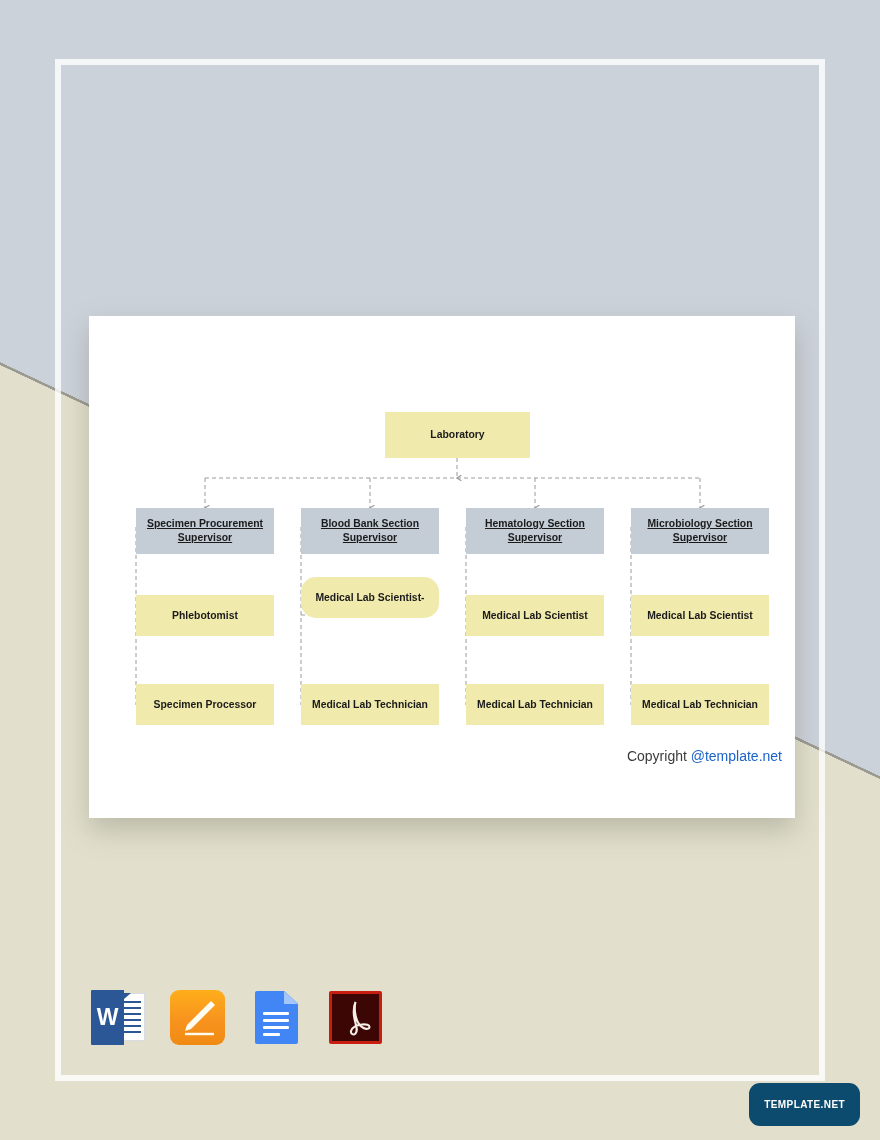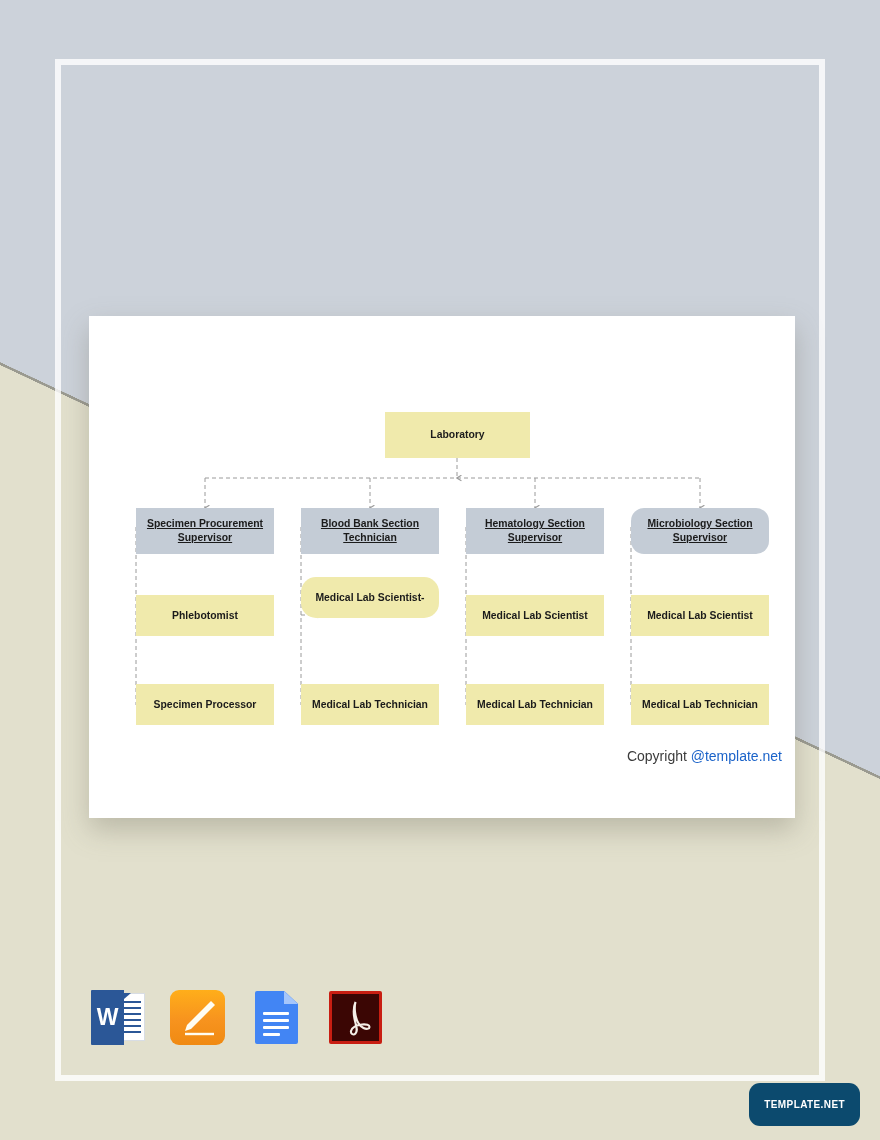--- a/index.html
+++ b/index.html
@@ -305,26 +305,26 @@
       </svg>
 
       <div class="node root" style="left:296px; top:96px; width:145px; height:46px;">
         <span>Laboratory</span>
       </div>
 
       <div class="node level2" style="left:47px; top:192px; width:138px; height:46px;">
         <span>Specimen Procurement Supervisor</span>
       </div>
       <div class="node level2" style="left:212px; top:192px; width:138px; height:46px;">
-        <span>Blood Bank Section Technician</span>
+        <span>Blood Bank Section Supervisor</span>
       </div>
       <div class="node level2" style="left:377px; top:192px; width:138px; height:46px;">
         <span>Hematology Section Supervisor</span>
       </div>
-      <div class="node level2" style="left:542px; top:192px; width:138px; height:46px;border-radius:13px;">
+      <div class="node level2" style="left:542px; top:192px; width:138px; height:46px;">
         <span>Microbiology Section Supervisor</span>
       </div>
 
       <div class="node level3" style="left:47px; top:279px; width:138px; height:41px;">
         <span>Phlebotomist</span>
       </div>
       <div class="node level3" style="left:212px; top:261px; width:138px; height:41px;border-radius:15px;">
         <span>Medical Lab Scientist-</span>
       </div>
       <div class="node level3" style="left:377px; top:279px; width:138px; height:41px;">

